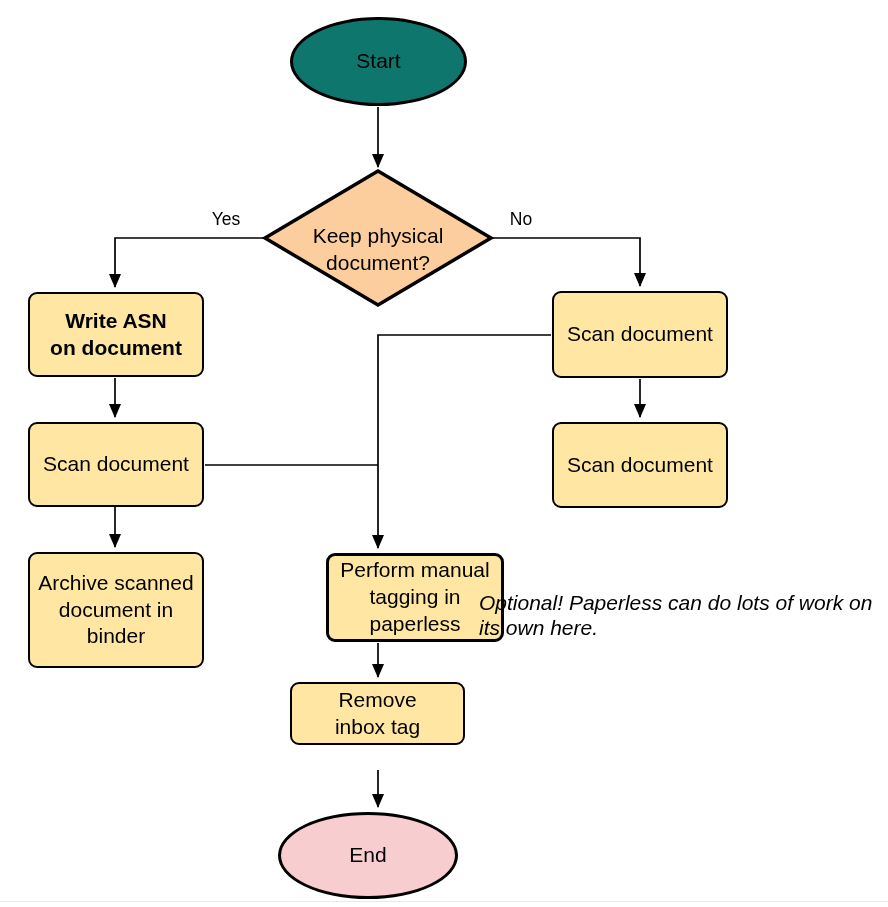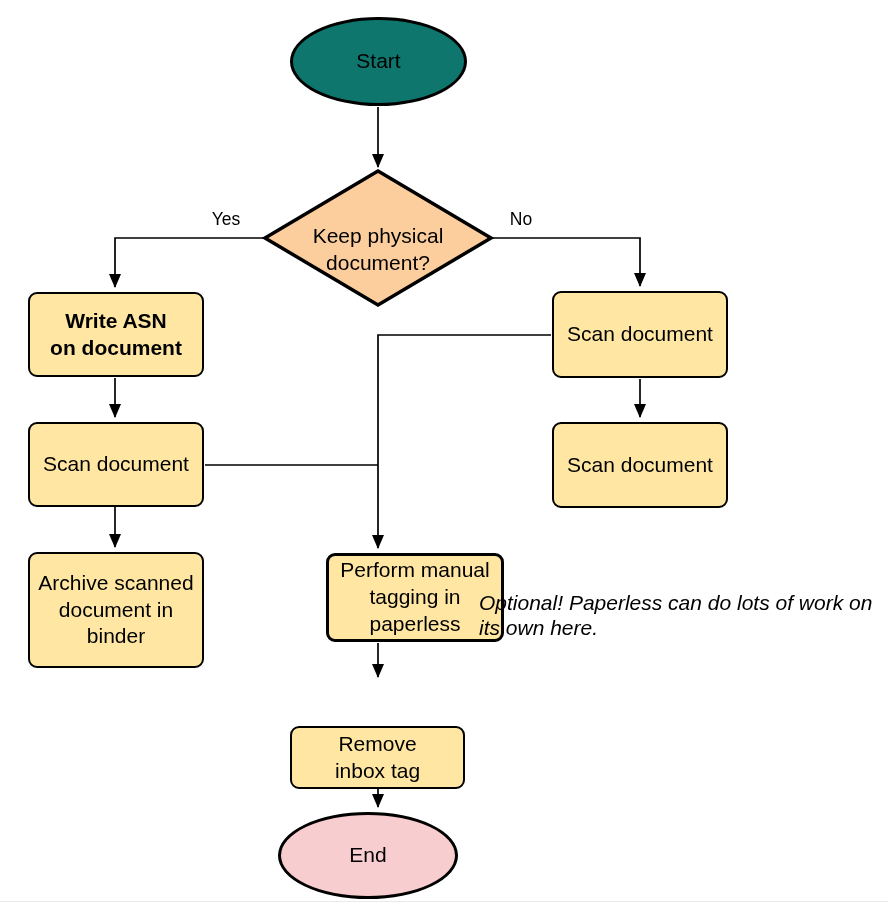--- a/index.html
+++ b/index.html
@@ -41,21 +41,21 @@
     border: 3px solid #000000;
     border-radius: 50%;
   }
   #n-start  { left: 290px; top: 17px;  width: 177px; height: 89px; }
   #n-write  { left: 28px;  top: 292px; width: 176px; height: 85px; }
   #n-scanl  { left: 28px;  top: 422px; width: 176px; height: 85px; }
   #n-arch   { left: 28px;  top: 552px; width: 176px; height: 116px; }
   #n-scanr  { left: 552px; top: 291px; width: 176px; height: 87px; }
   #n-trash  { left: 552px; top: 422px; width: 176px; height: 86px; }
   #n-tag    { left: 290px; top: 553px; width: 178px; height: 89px; border-width: 3px; margin-left: 36px; }
-  #n-rem    { left: 290px; top: 682px; width: 175px; height: 63px; margin-top: 44px; }
+  #n-rem    { left: 290px; top: 682px; width: 175px; height: 63px; }
   #n-end    { left: 278px; top: 812px; width: 180px; height: 87px; }
   .decision-label {
     position: absolute;
     left: 296px; top: 221px;
     width: 164px; height: 58px;
     display: flex;
     align-items: center;
     justify-content: center;
     text-align: center;
     font-size: 21px;

